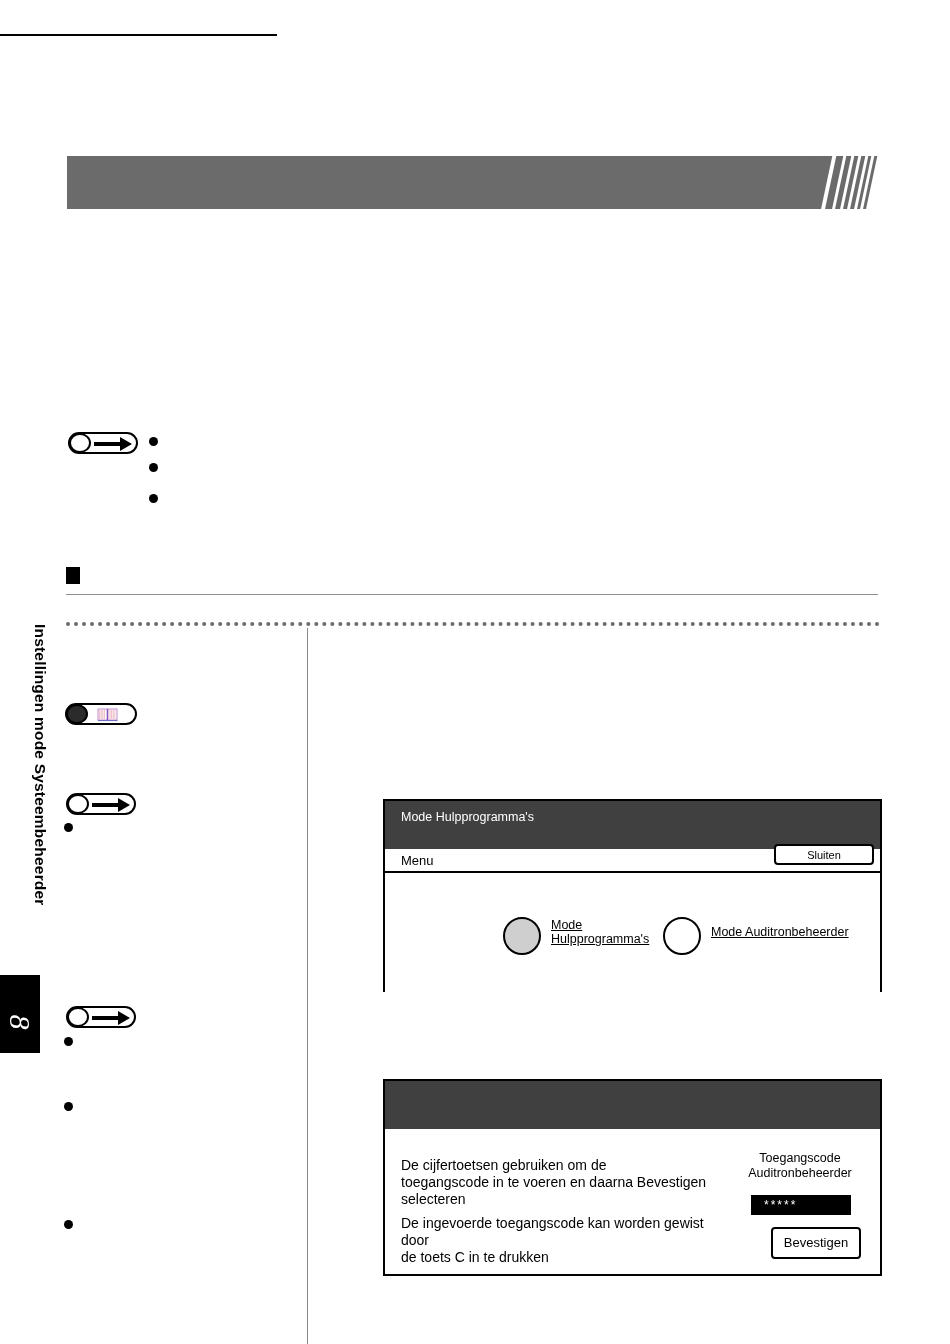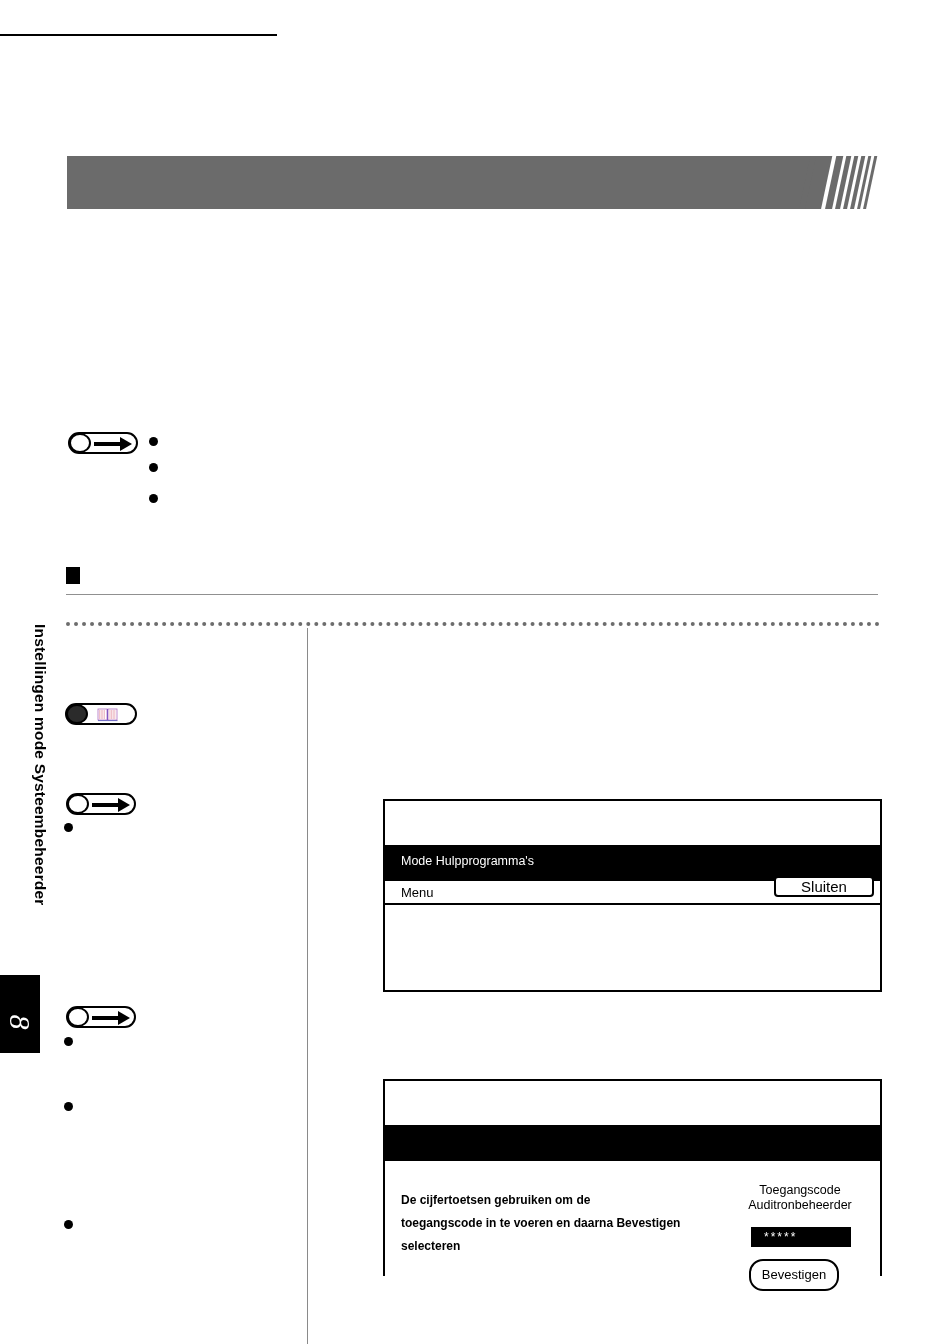--- a/index.html
+++ b/index.html
@@ -190,24 +190,23 @@
   }
 
   
   .dialog {
     position: absolute;
     box-sizing: border-box;
     border: 2px solid #000000;
     background: #ffffff;
   }
   .dlg-titlebar {
-    background: #000000;
-    height: 36px;
+    background: #404040;
+    height: 48px;
     position: relative;
-    margin-top: 44px;
   }
   .dlg-titlebar span {
     position: absolute;
     left: 16px;
     top: 9px;
     color: #ffffff;
     font-size: 12.5px;
   }
   .dlg-menubar {
     position: relative;
@@ -221,21 +220,21 @@
     top: 4px;
     font-size: 13px;
   }
   .dlg-btn {
     position: absolute;
     box-sizing: border-box;
     border: 2px solid #000000;
     border-radius: 4px;
     background: #ffffff;
     text-align: center;
-    font-size: 15px;
+    font-size: 11px;
   }
   .btn-close {
     right: 6px;
     top: -5px;
     width: 100px;
     height: 21px;
     line-height: 18px;
   }
   .dlg-body {
     position: relative;
@@ -255,24 +254,23 @@
 
   .radio-label {
     position: absolute;
     font-size: 12.5px;
     line-height: 14px;
   }
   .radio-label u { text-decoration: underline; }
 
   .para {
     position: absolute;
-    font-size: 12px;
-    line-height: 23px;
+    font-size: 14px;
+    line-height: 17px;
     white-space: pre-line;
-    font-weight: bold;
   }
   .pwd-label {
     position: absolute;
     font-size: 12.5px;
     line-height: 15px;
     text-align: center;
     white-space: pre-line;
   }
   .pwd-field {
     position: absolute;
@@ -366,29 +364,42 @@
   <div class="bullet" style="left:64px; top:1220px;"></div>
 
   <div class="dialog" style="left:383px; top:799px; width:499px; height:193px;">
     <div class="dlg-titlebar">
       <span>Mode Hulpprogramma's</span>
     </div>
     <div class="dlg-menubar">
       <div class="mlabel">Menu</div>
       <div class="dlg-btn btn-close" style="position:absolute;">Sluiten</div>
     </div>
+    <div class="dlg-body" style="height:131px;">
+      <div class="radio selected" style="left:118px; top:44px;"></div>
+      <div class="radio-label" style="left:166px; top:45px;">
+        <u>Mode</u><br>
+        <u>Hulpprogramma's</u>
+      </div>
+      <div class="radio" style="left:278px; top:44px;"></div>
+      <div class="radio-label" style="left:326px; top:52px;">
+        <u>Mode Auditronbeheerder</u>
+      </div>
+    </div>
   </div>
 
   <div class="dialog" style="left:383px; top:1079px; width:499px; height:197px;">
     <div class="dlg-titlebar">
       <span></span>
     </div>
     <div class="dlg-body" style="height:135px;">
       <div class="para" style="left:16px; top:28px; width:310px;">De cijfertoetsen gebruiken om de
 toegangscode in te voeren en daarna Bevestigen selecteren</div>
+      <div class="para" style="left:16px; top:86px; width:310px;">De ingevoerde toegangscode kan worden gewist door
+de toets C in te drukken</div>
       <div class="pwd-label" style="left:340px; top:22px; width:150px;">Toegangscode
 Auditronbeheerder</div>
       <div class="pwd-field" style="left:366px; top:66px; width:100px; height:20px;">*****</div>
-      <div class="dlg-btn btn-confirm" style="left:364px; top:98px; width:90px; height:32px;border-radius:14px;">Bevestigen</div>
+      <div class="dlg-btn btn-confirm" style="left:386px; top:98px; width:90px; height:32px;">Bevestigen</div>
     </div>
   </div>
 
 </div>
 
 </body></html>

